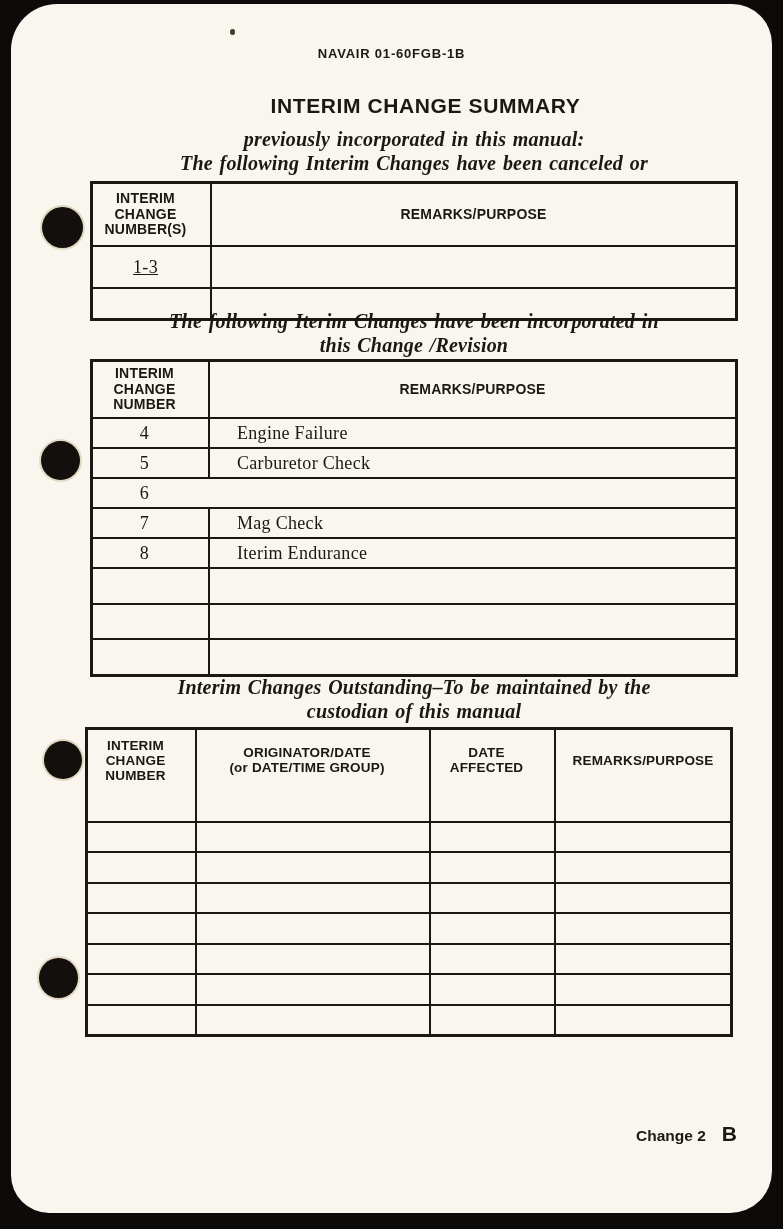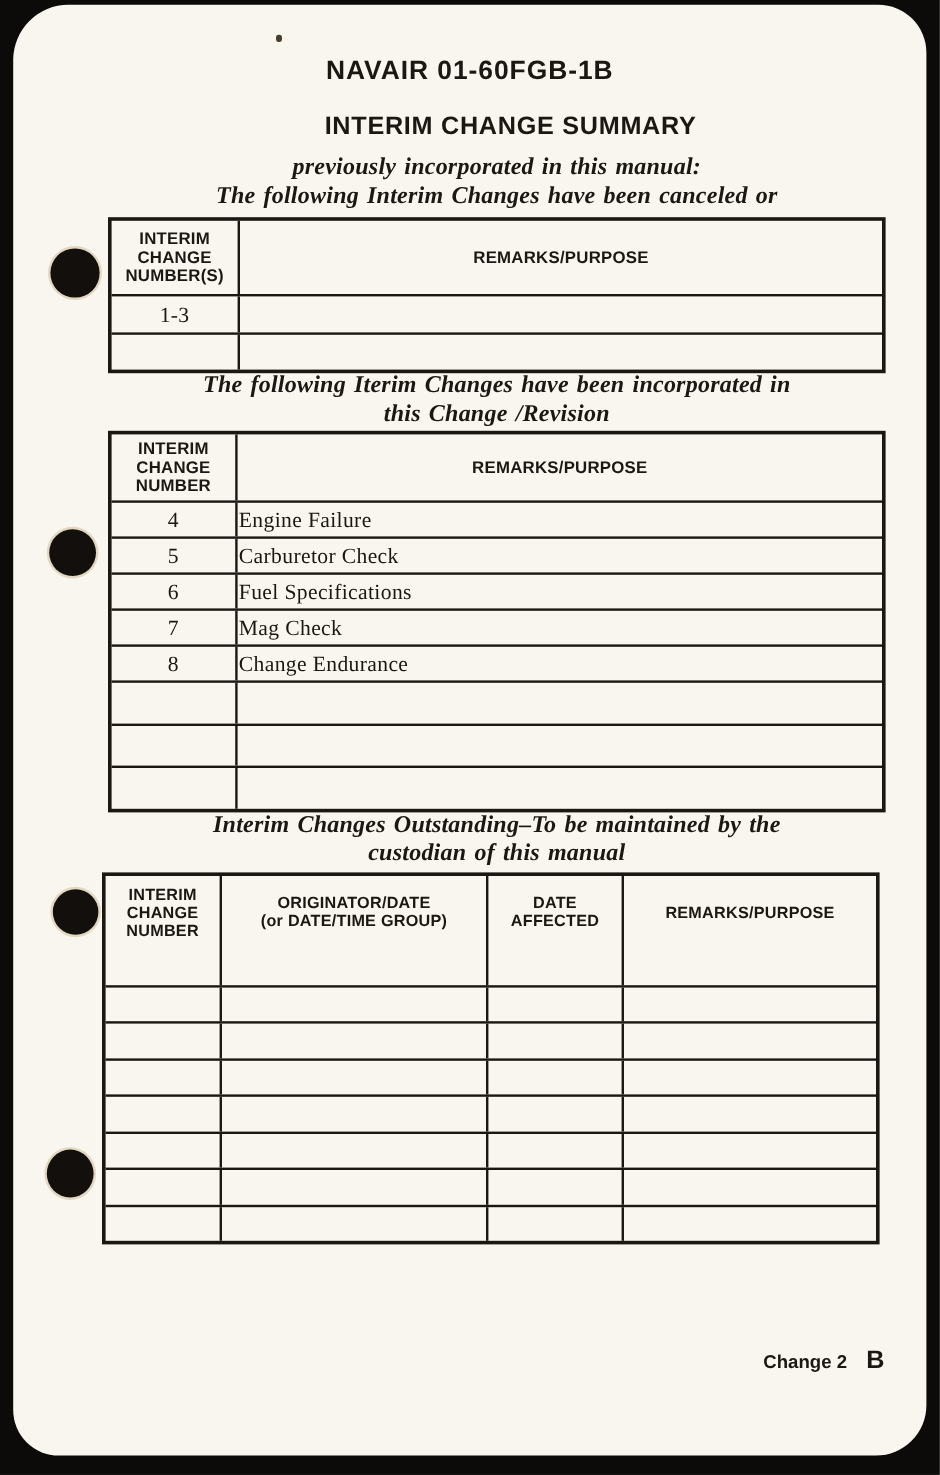--- a/index.html
+++ b/index.html
@@ -36,21 +36,21 @@
     box-shadow:0 0 0 2px rgba(187,158,108,.35);
   }
   .hole.h1{left:42px;top:207px;width:41px;height:41px;}
   .hole.h2{left:41px;top:441px;width:39px;height:39px;}
   .hole.h3{left:44px;top:741px;width:38px;height:38px;}
   .hole.h4{left:39px;top:958px;width:39px;height:40px;}
 
   .doc-number{
     position:absolute;left:0;top:46px;width:783px;
     text-align:center;
-    font-weight:700;font-size:22px;letter-spacing:.8px;
+    font-weight:700;font-size:13px;letter-spacing:.8px;
   }
   .doc-title{
     position:absolute;left:16px;top:94px;width:783px;
     text-align:center;
     font-weight:700;font-size:21px;letter-spacing:.6px;padding-left:18px;
   }
   .caption{
     position:absolute;left:90px;width:648px;
     text-align:center;
     font-family:"Liberation Serif",serif;
@@ -61,44 +61,44 @@
   .caption.c1{top:127px;}
   .caption.c2{top:309px;}
   .caption.c3{top:675px;}
 
   
   .doc-table{
     position:absolute;
     border:3px solid var(--ink);
     box-sizing:border-box;
   }
-  .tr{display:grid;box-sizing:border-box;}
+  .tr{display:grid;box-sizing:border-box;gap:12px;}
   .tr + .tr{border-top:2.5px solid var(--ink);}
   .td{
     box-sizing:border-box;
     display:flex;align-items:center;justify-content:center;
     overflow:hidden;
   }
   .td + .td{border-left:2.5px solid var(--ink);}
   .hcell{
     flex-direction:column;
     font-weight:700;font-size:14px;line-height:15.5px;
     text-align:center;letter-spacing:.2px;
   }
   .serif-cell{
     font-family:"Liberation Serif",serif;
     font-size:18px;letter-spacing:.3px;
   }
-  .remarks-cell{justify-content:flex-start;padding-left:1px;}
+  .remarks-cell{justify-content:flex-start;padding-left:27px;}
 
   
   .t1{left:90px;top:181px;width:648px;}
   .t1 .tr{grid-template-columns:105px 1fr;}
   .t1 .tr.hdr{height:61px;}
-  .t1 .tr.r0{height:32px;}
+  .t1 .tr.r0{height:42px;text-decoration:underline;}
   .t1 .tr.r1{height:31px;}
 
   
   .t2{left:90px;top:359px;width:648px;}
   .t2 .tr{grid-template-columns:103px 1fr;}
   .t2 .tr.hdr{height:55px;}
   .t2 .tr.d{height:30px;}
   .t2 .tr.e{height:35.5px;}
 
   
@@ -171,29 +171,28 @@
     <div class="tr d">
       <div class="td serif-cell">4</div>
       <div class="td serif-cell remarks-cell">Engine Failure</div>
     </div>
     <div class="tr d">
       <div class="td serif-cell">5</div>
       <div class="td serif-cell remarks-cell">Carburetor Check</div>
     </div>
     <div class="tr d">
       <div class="td serif-cell">6</div>
-      <div class="td serif-cell remarks-cell">Fuel Specifications</div>
     </div>
     <div class="tr d">
       <div class="td serif-cell">7</div>
       <div class="td serif-cell remarks-cell">Mag Check</div>
     </div>
     <div class="tr d">
       <div class="td serif-cell">8</div>
-      <div class="td serif-cell remarks-cell">Change Endurance</div>
+      <div class="td serif-cell remarks-cell">Iterim Endurance</div>
     </div>
     <div class="tr e">
       <div class="td serif-cell"></div>
       <div class="td serif-cell remarks-cell"></div>
     </div>
     <div class="tr e">
       <div class="td serif-cell"></div>
       <div class="td serif-cell remarks-cell"></div>
     </div>
     <div class="tr e">

